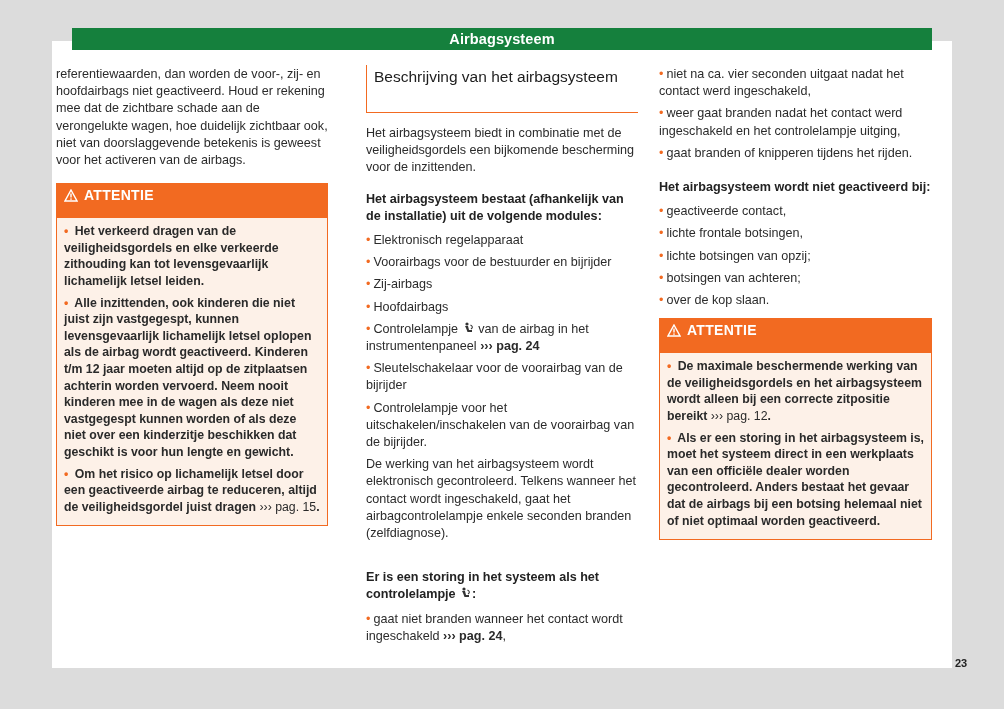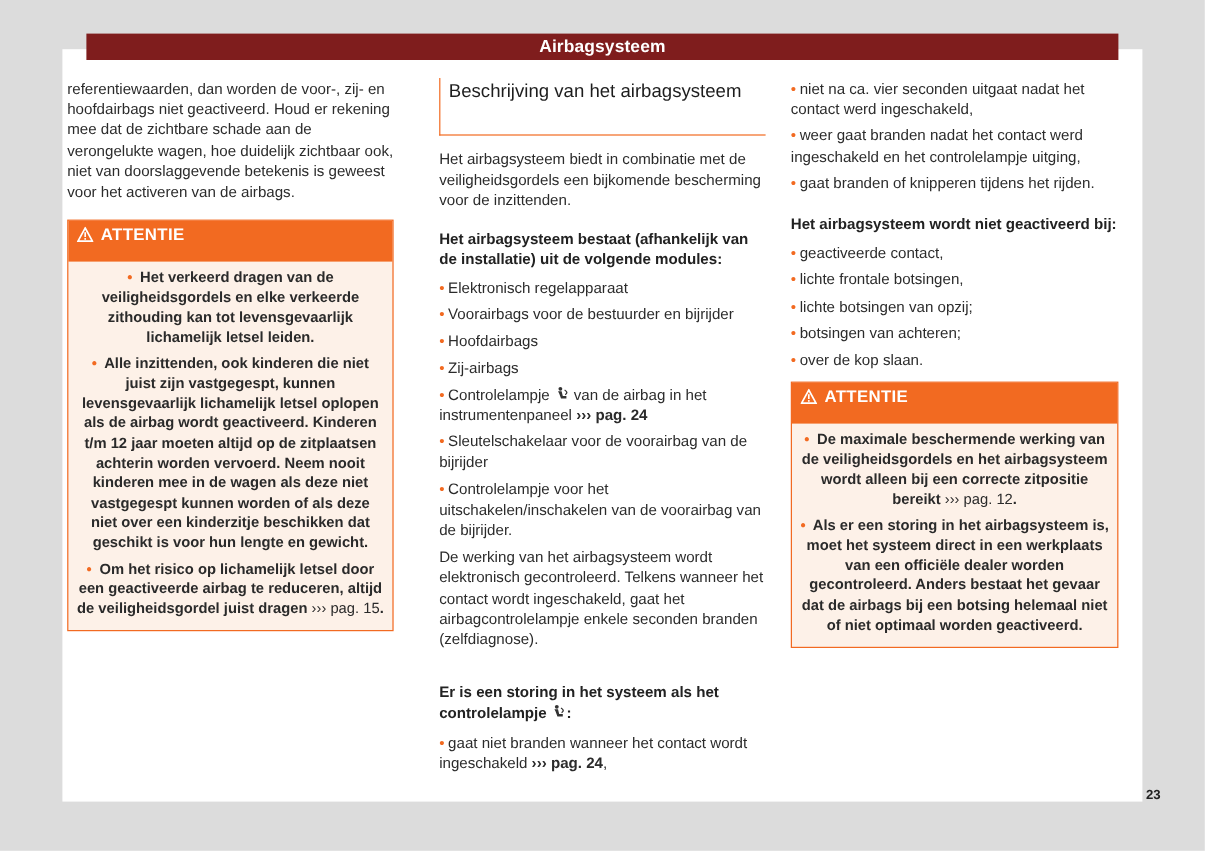--- a/index.html
+++ b/index.html
@@ -8,21 +8,21 @@
     position: relative; overflow: hidden;
     font-family: "Liberation Sans", "DejaVu Sans", sans-serif;
     color: #2b2b2b;
   }
   .page {
     position: absolute; left: 52px; top: 41px; width: 900px; height: 627px;
     background: #ffffff;
   }
   .header-bar {
     position: absolute; left: 72px; top: 28px; width: 860px; height: 22px;
-    background: #7f1d1d; color: #fff; text-align: center;
+    background: #15803d; color: #fff; text-align: center;
     font-size: 14.5px; font-weight: bold; line-height: 23px;
     letter-spacing: 0.1px;
   }
   .page-num {
     position: absolute; left: 955px; top: 657px; font-size: 11px; font-weight: bold; color: #222;
   }
   .col { position: absolute; top: 66px; font-size: 12.6px; line-height: 17.2px; }
   .col-left { left: 56px; width: 272px; }
   .col-mid  { left: 366px; width: 272px; }
   .col-right{ left: 659px; width: 273px; }
@@ -32,21 +32,21 @@
   .bullet { margin-bottom: 5px; }
   .bullet .dot { color: #f26a21; margin-right: 3px; }
   .bullet .dot::before { content: "\2022"; }
   .link { font-weight: bold; }
   .attn { border: 1.5px solid #f26a21; background: #fdf1e8; margin-bottom: 14px; }
   .attn-head {
     background: #f26a21; color: #fff; font-weight: bold; font-size: 14px;
     height: 34px; line-height: 23px; padding-left: 7px; letter-spacing: 0.3px;
   }
   .attn-head .warn { display: inline-block; margin-right: 6px; vertical-align: -2px; }
-  .attn-body { padding: 5px 7px 5px 7px; font-weight: bold; font-size: 12.3px; line-height: 16.6px; color: #2a2a2a; text-align: center; }
+  .attn-body { padding: 5px 7px 5px 7px; font-weight: bold; font-size: 12.3px; line-height: 16.6px; color: #2a2a2a; }
   .attn-body .bullet { margin-bottom: 5px; }
   .attn-body .link { font-weight: normal; }
   .section-title {
     border-left: 1.5px solid #f26a21; border-bottom: 1.5px solid #f26a21;
     padding: 1px 0 3px 7px; font-size: 15.5px; font-weight: normal; line-height: 21px;
     color: #1d1d1d; margin-top: -1px; margin-bottom: 12px; height: 43px;
   }
   .icon-airbag { display: inline-block; width: 13px; height: 12px; vertical-align: -1px; }
 </style>
 </head>
@@ -74,22 +74,22 @@
     </div>
   </div>
 </div>
 
 <div class="col col-mid">
   <div class="section-title">Beschrijving van het airbagsysteem</div>
   <p class="para">Het airbagsysteem biedt in combinatie met de veiligheidsgordels een bijkomende bescherming voor de inzittenden.</p>
   <p class="bold-head">Het airbagsysteem bestaat (afhankelijk van de installatie) uit de volgende modules:</p>
   <p class="bullet"><span class="dot"></span><span>Elektronisch regelapparaat</span></p>
   <p class="bullet"><span class="dot"></span><span>Voorairbags voor de bestuurder en bijrijder</span></p>
+  <p class="bullet"><span class="dot"></span><span>Zij-airbags</span></p>
   <p class="bullet"><span class="dot"></span><span>Hoofdairbags</span></p>
-  <p class="bullet"><span class="dot"></span><span>Zij-airbags</span></p>
   <p class="bullet"><span class="dot"></span><span>Controlelampje</span>
     <span class="icon-airbag"><svg width="13" height="12" viewBox="0 0 13 12">
           <circle cx="5" cy="2" r="1.6" fill="#333"></circle>
           <path d="M3 4 L6 4 L7 8 L10 8 L10 10 L5.5 10 L4 6 Z" fill="#333"></path>
           <path d="M8.5 3 Q12 5 9 7" fill="none" stroke="#333" stroke-width="1.1"></path>
         </svg></span>
     <span>van de airbag in het instrumentenpaneel</span> <span class="link">››› pag. 24</span></p>
   <p class="bullet"><span class="dot"></span><span>Sleutelschakelaar voor de voorairbag van de bijrijder</span></p>
   <p class="bullet para"><span class="dot"></span><span>Controlelampje voor het uitschakelen/inschakelen van de voorairbag van de bijrijder.</span></p>
   <p class="para" style="margin-bottom:27px">De werking van het airbagsysteem wordt elektronisch gecontroleerd. Telkens wanneer het contact wordt ingeschakeld, gaat het airbagcontrolelampje enkele seconden branden (zelfdiagnose).</p>

